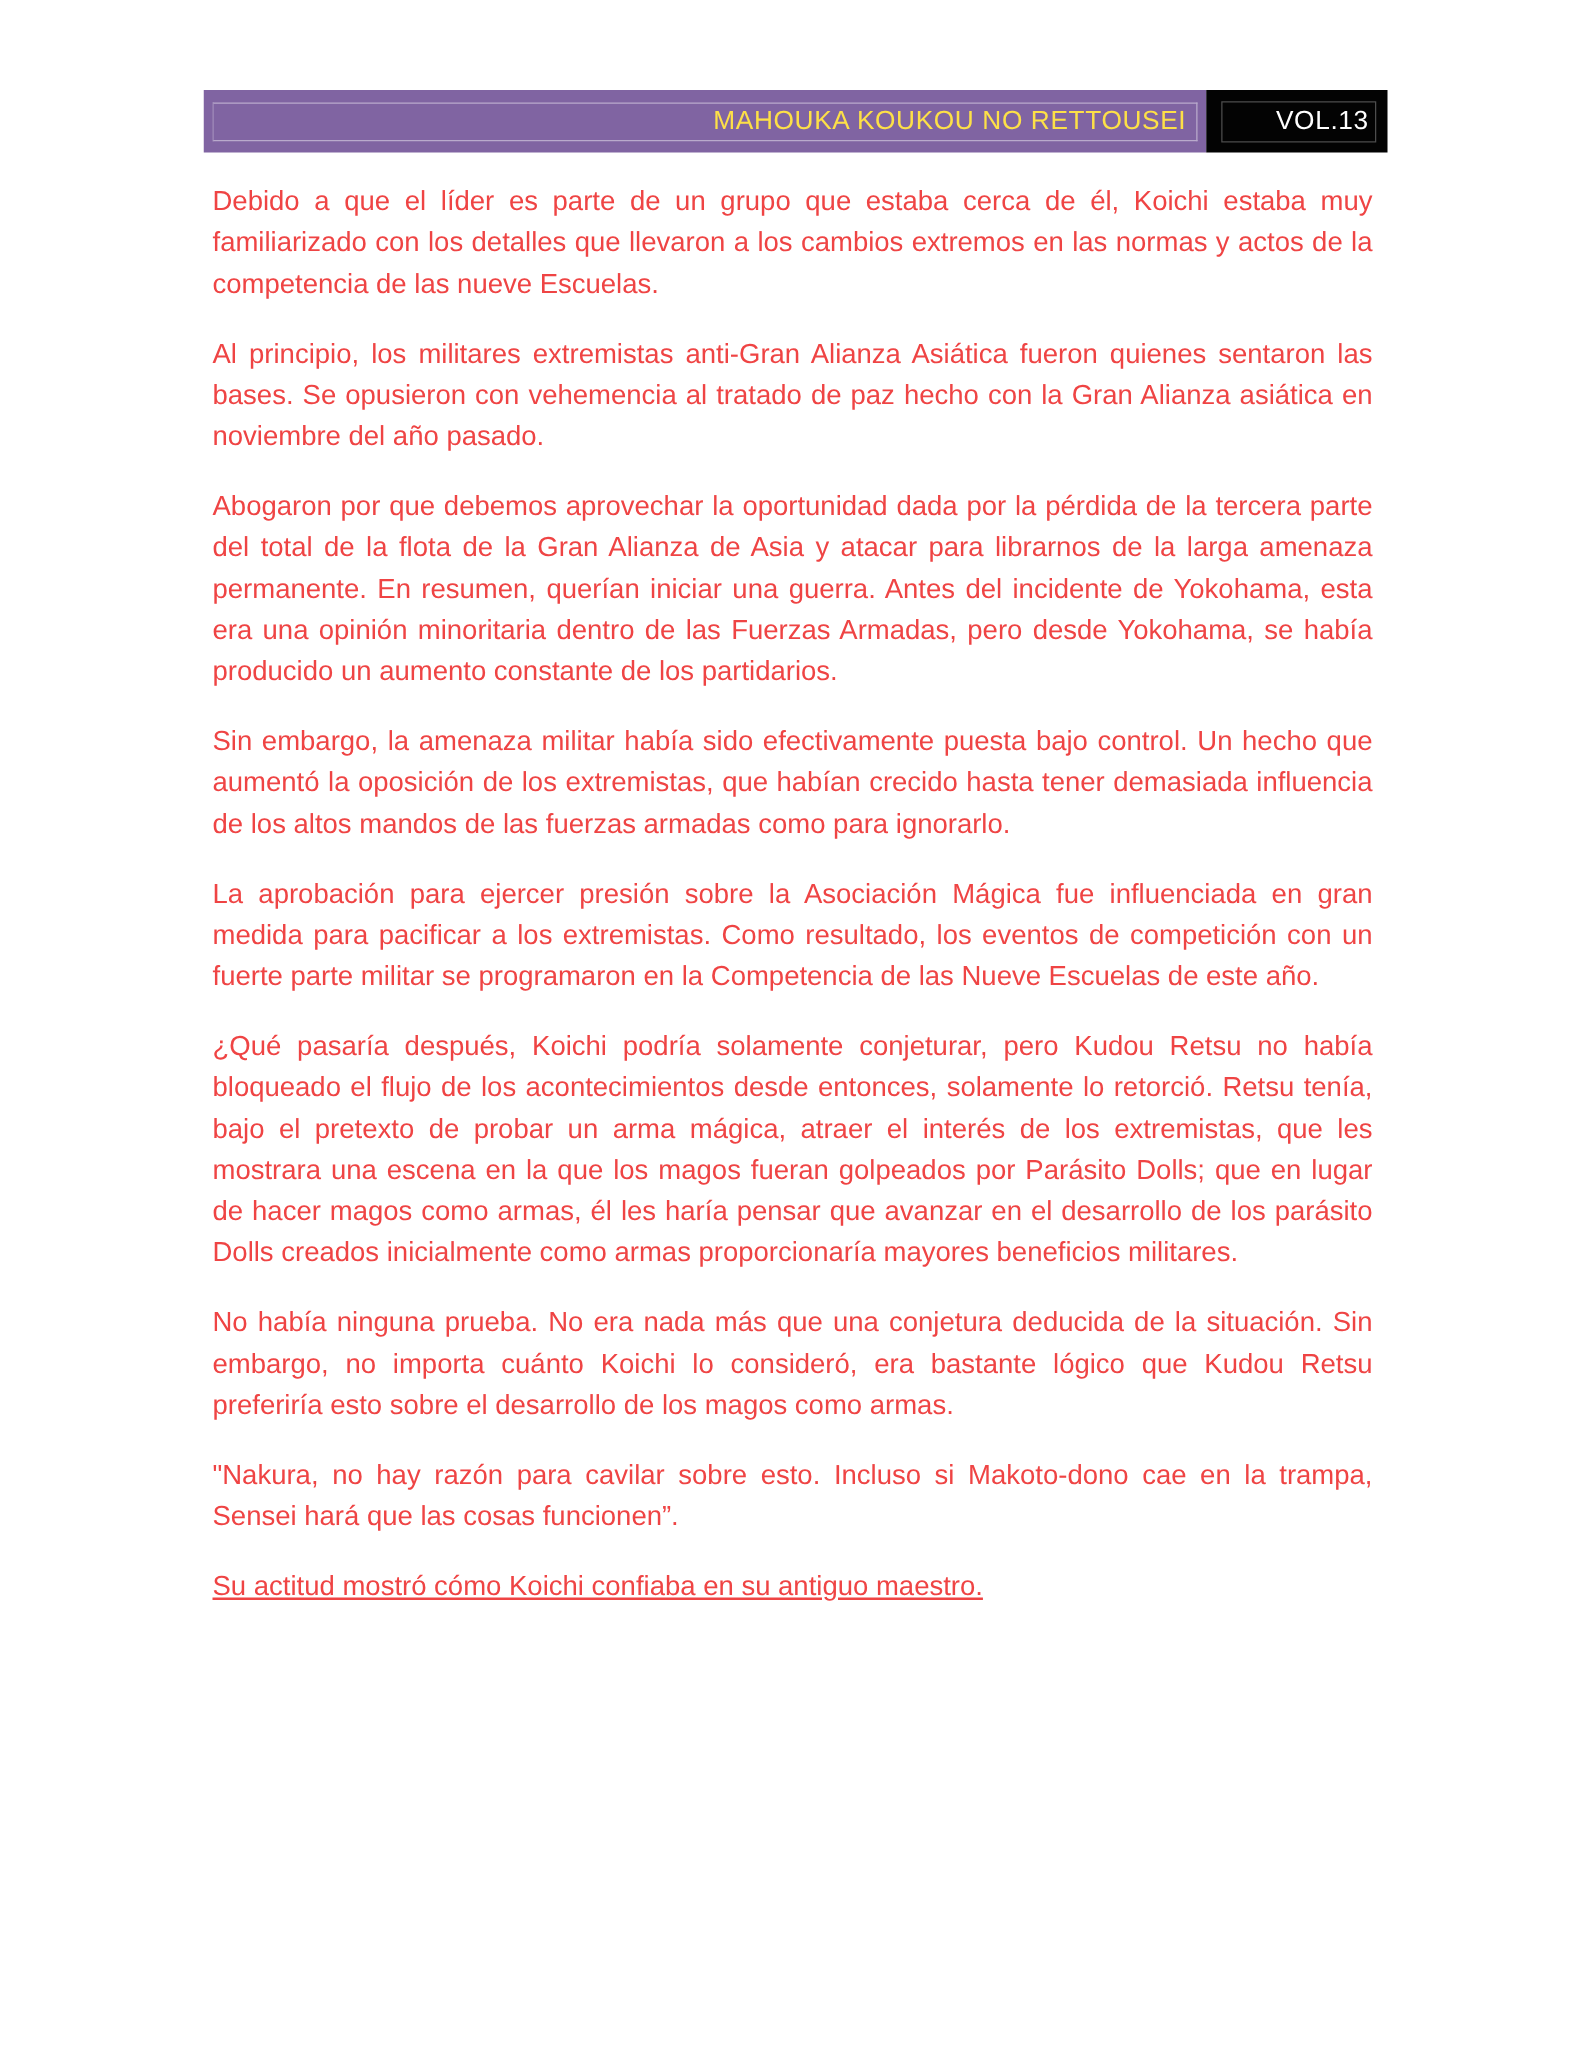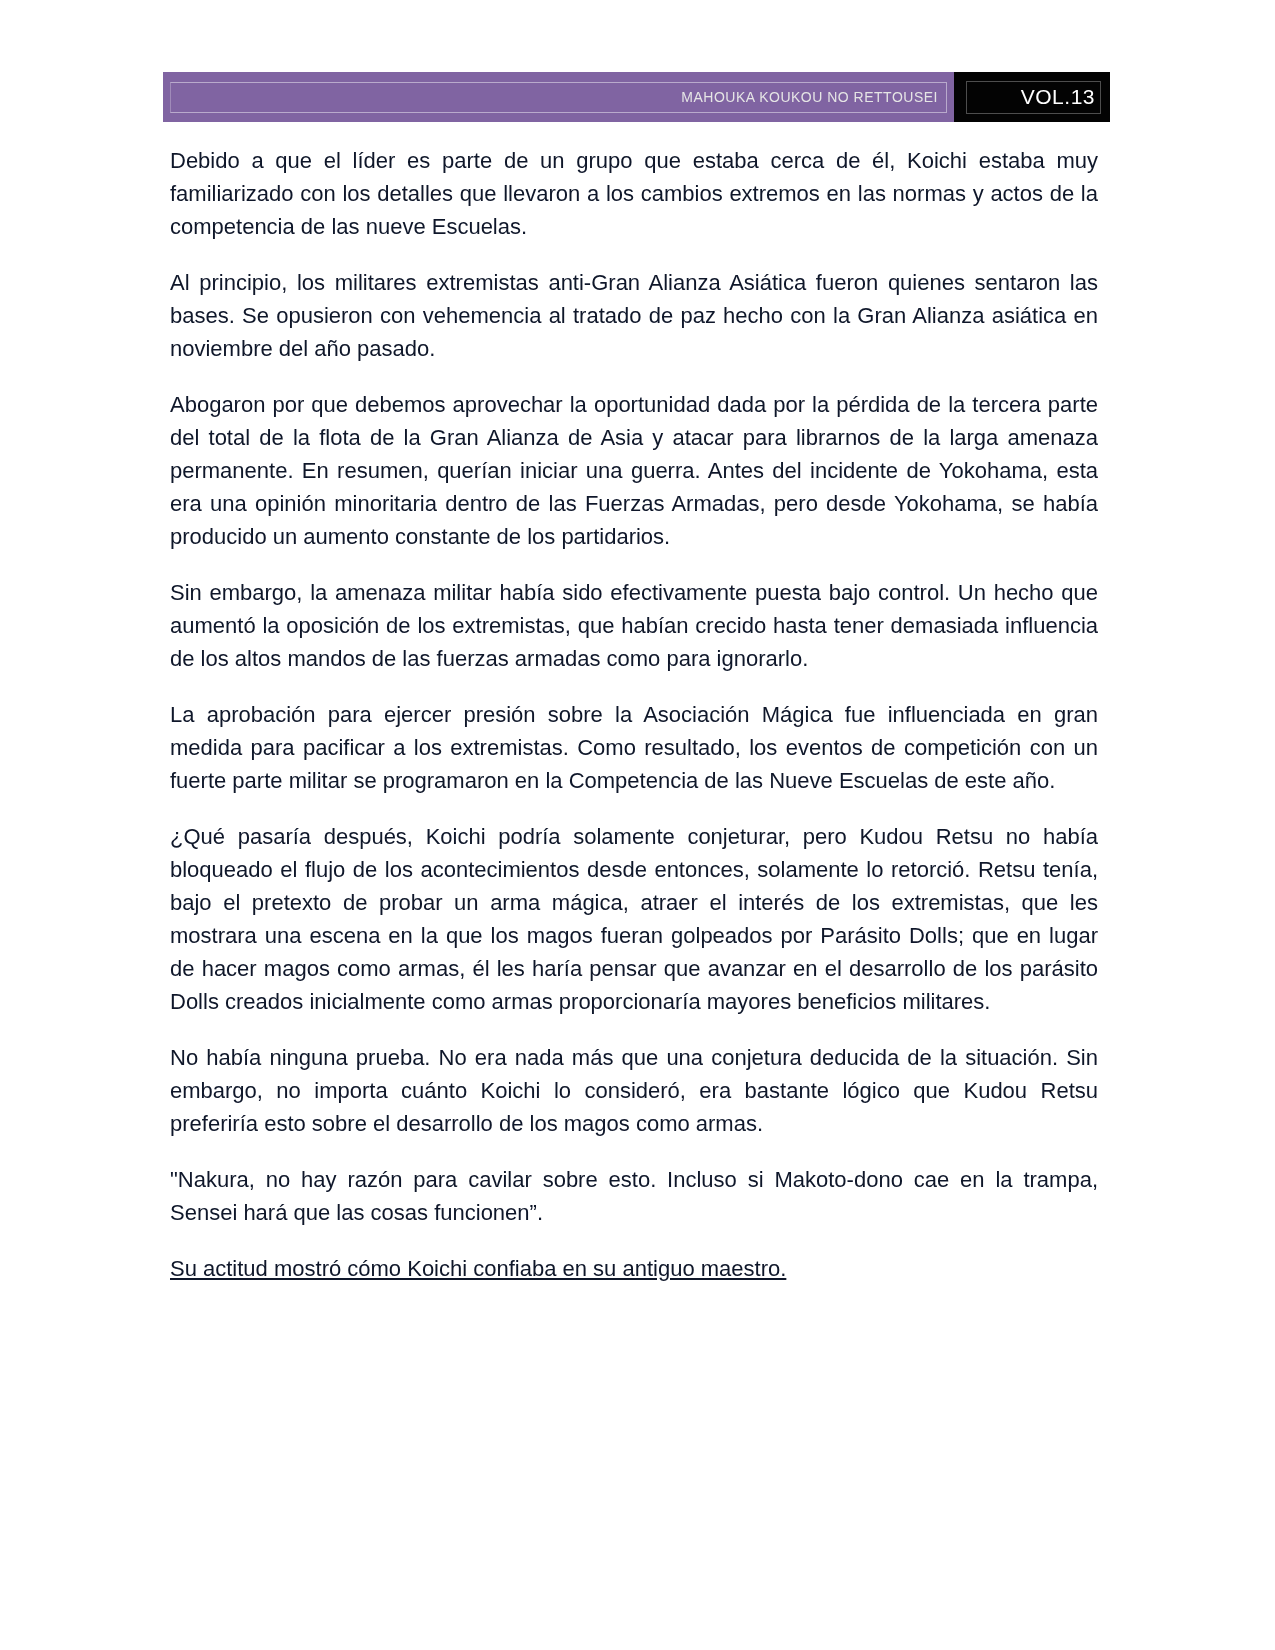--- a/index.html
+++ b/index.html
@@ -37,28 +37,28 @@
     content: "";
     position: absolute;
     top: 10px; bottom: 9px; left: 7px; right: 7px;
     border-top: 1px solid rgba(255,255,255,0.45);
     border-bottom: 1px solid rgba(255,255,255,0.45);
     border-left: 1px solid rgba(255,255,255,0.25);
     border-right: 1px solid rgba(255,255,255,0.45);
     pointer-events: none;
   }
   .header-title-text {
-    color: #e5e5e5;
-    font-size: 14px;
+    color: #fde047;
+    font-size: 21px;
     letter-spacing: 0.5px;
     position: relative;
     z-index: 1;
   }
   .cell-vol {
-    width: 156px;
+    width: 145px;
     background: #030303;
     position: relative;
     display: flex;
     align-items: center;
     justify-content: flex-end;
     padding-right: 15px;
     box-sizing: border-box;
   }
   .cell-vol::before {
     content: "";
@@ -78,21 +78,21 @@
     position: absolute;
     left: 170px;
     top: 144px;
     width: 928px;
   }
   .content p {
     margin: 0 0 23px 0;
     font-size: 22px;
     line-height: 33px;
     text-align: justify;
-    color: #0f172a;
+    color: #ef4444;
   }
   .content p:last-child {
     margin-bottom: 0;
     text-decoration: underline;
   }
 </style>
 </head>
 <body>
 
 <div class="page">

